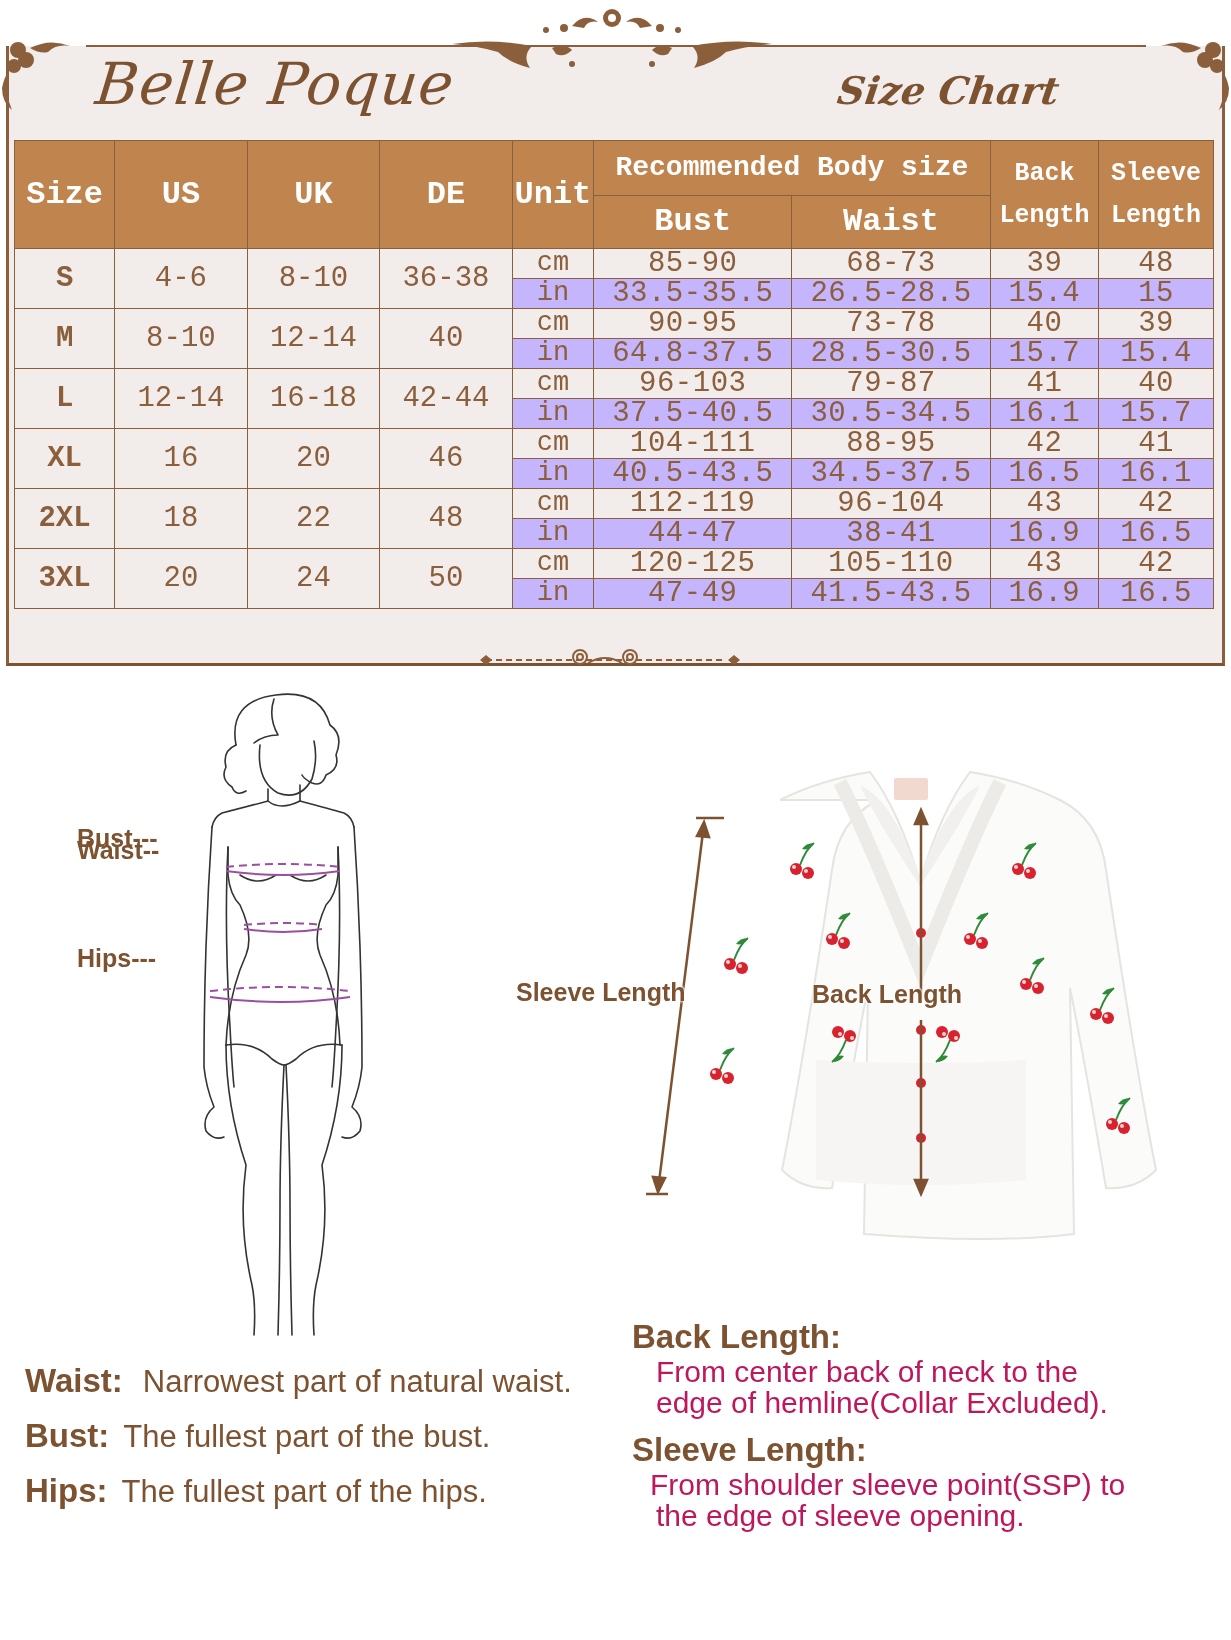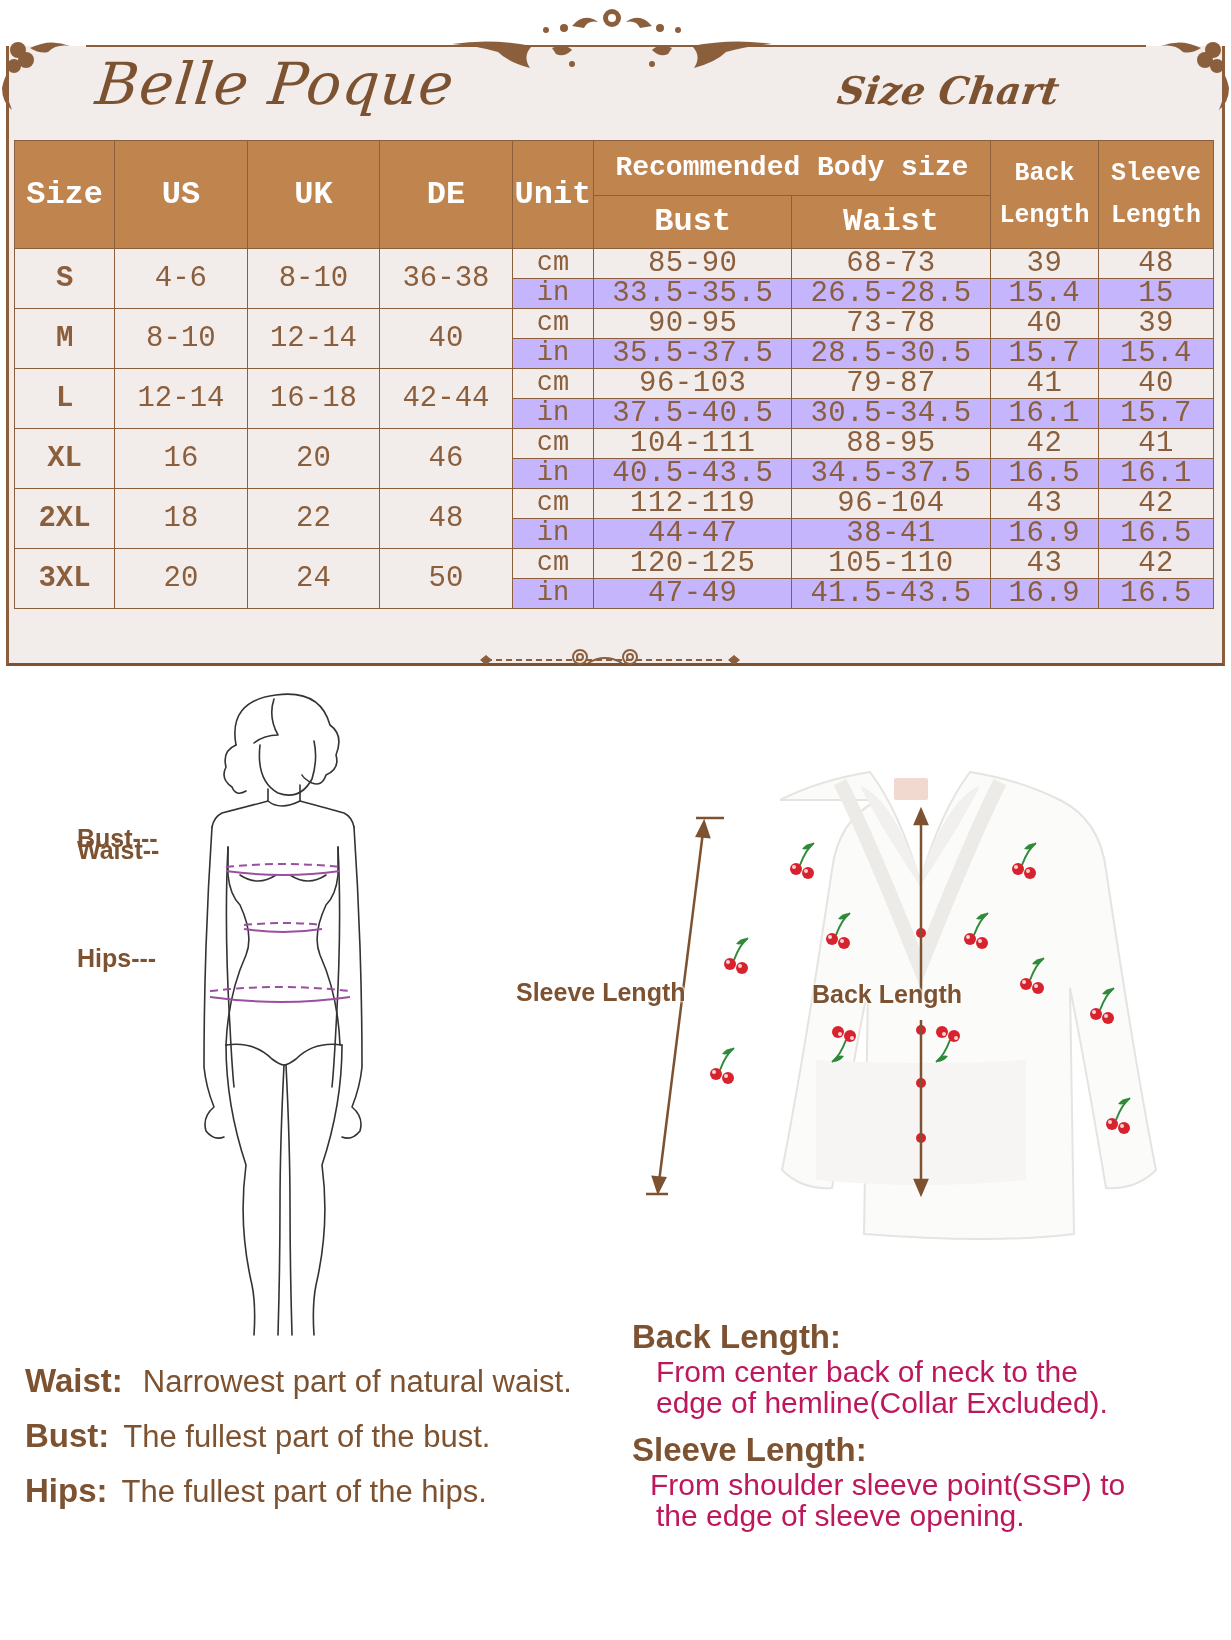--- a/index.html
+++ b/index.html
@@ -184,21 +184,21 @@
         <td rowspan="2" class="td-conv">12-14</td>
         <td rowspan="2" class="td-conv">40</td>
         <td class="td-unit">cm</td>
         <td class="td-val">90-95</td>
         <td class="td-val">73-78</td>
         <td class="td-val">40</td>
         <td class="td-val">39</td>
       </tr>
       <tr class="in-row">
         <td class="td-unit">in</td>
-        <td class="td-val">35.5-37.5</td>
+        <td class="td-val">64.8-37.5</td>
         <td class="td-val">28.5-30.5</td>
         <td class="td-val">15.7</td>
         <td class="td-val">15.4</td>
       </tr>
       <tr class="cm-row">
         <td rowspan="2" class="td-size">L</td>
         <td rowspan="2" class="td-conv">12-14</td>
         <td rowspan="2" class="td-conv">16-18</td>
         <td rowspan="2" class="td-conv">42-44</td>
         <td class="td-unit">cm</td>

